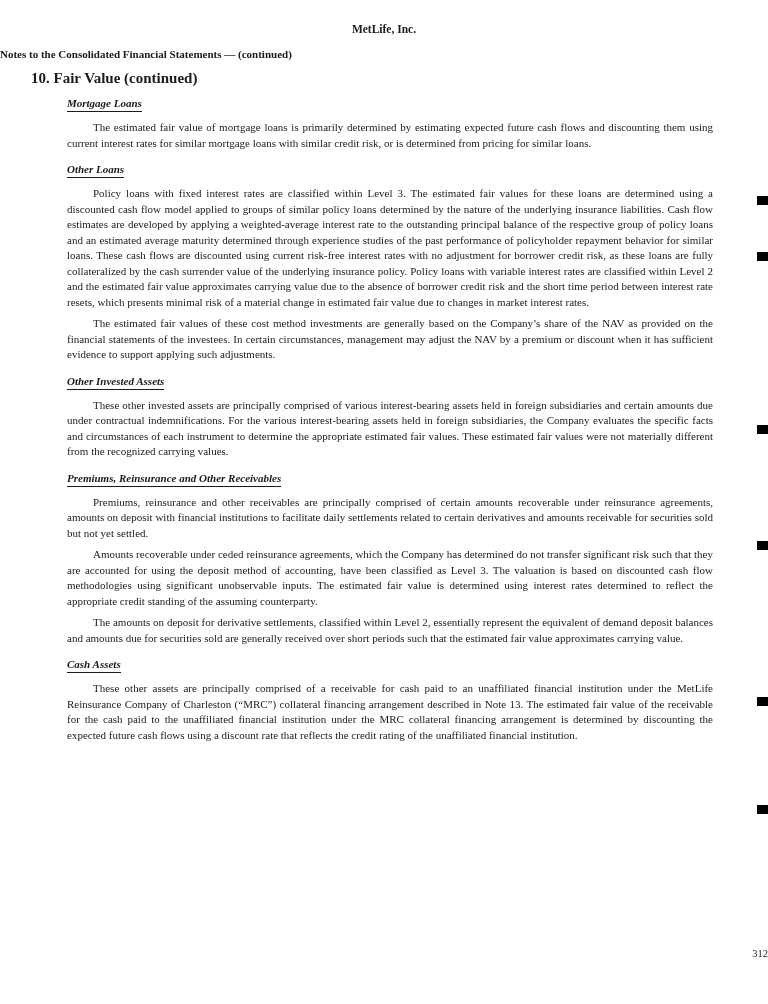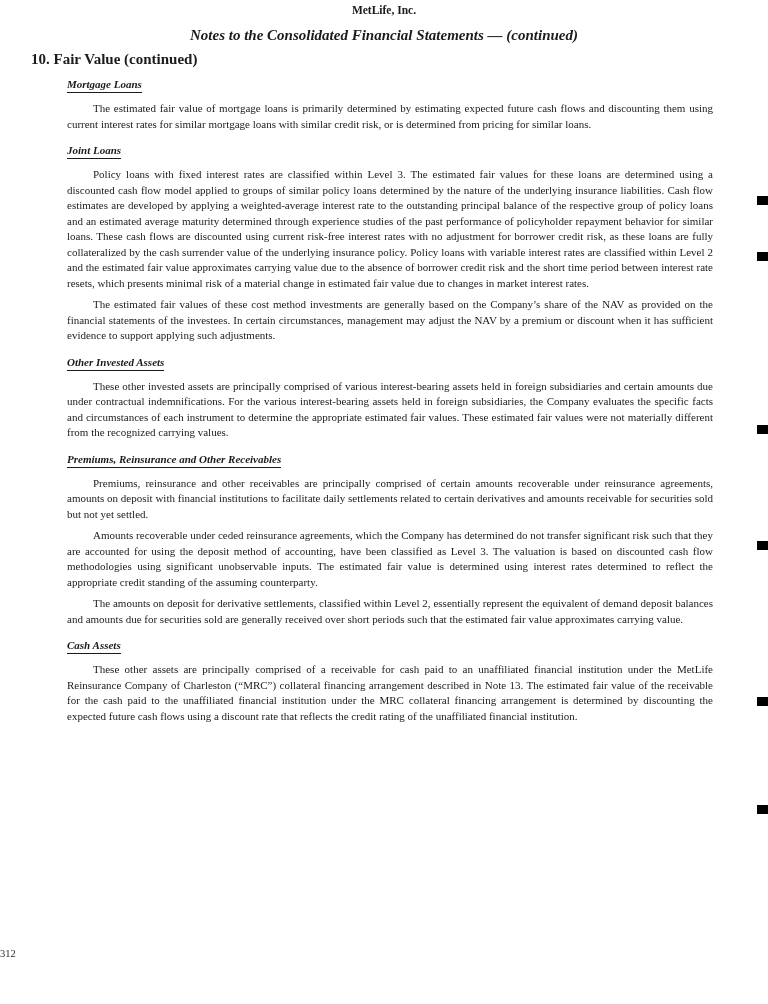--- a/index.html
+++ b/index.html
@@ -6,35 +6,33 @@
   .page {
     position: relative;
     width: 768px;
     height: 1004px;
     margin: 0 auto;
     background: #ffffff;
     font-family: "Liberation Serif", serif;
     color: #1b1b1b;
     overflow: hidden;
   }
-  .inner { padding-top: 4px; }
+  .inner { padding-top: 23px; }
   .doc-company {
     text-align: center;
     font-weight: bold;
     font-size: 11.5px;
     line-height: 13px;
     margin: 0 0 12px 0;
   }
   .doc-title {
-    text-align: center;
     font-weight: bold;
-    font-size: 15px;
+    font-size: 11px;
     line-height: 13px;
     margin: 0 0 11px 0;
-    font-style: italic;
   }
   .note-heading {
     font-weight: bold;
     font-size: 15px;
     line-height: 13px;
     margin: 0 55px 0 31px;
   }
   p.body {
     font-size: 11px;
     line-height: 15.5px;
@@ -55,21 +53,21 @@
     border-bottom: 1.2px solid #1b1b1b;
     padding-bottom: 1px;
     margin: 12px 55px 8px 67px;
     text-align: right;
   }
   .page-number {
     position: absolute;
     top: 948px;
     left: 0;
     width: 100%;
-    text-align: left;
+    text-align: right;
     font-size: 10.5px;
     color: #2a2a2a;
   }
   .edge-mark {
     position: absolute;
     right: 0;
     width: 11px;
     height: 9px;
     background: #000;
   }
@@ -84,21 +82,21 @@
     <div class="doc-title">Notes to the Consolidated Financial Statements — (continued)</div>
     <div class="note-heading">10. Fair Value (continued)</div>
 
 
     <div class="section">
       <h3 class="sec-h">Mortgage Loans</h3>
       <p class="body">The estimated fair value of mortgage loans is primarily determined by estimating expected future cash flows and discounting them using current interest rates for similar mortgage loans with similar credit risk, or is determined from pricing for similar loans.</p>
     </div>
 
     <div class="section">
-      <h3 class="sec-h">Joint Loans</h3>
+      <h3 class="sec-h">Other Loans</h3>
       <p class="body">Policy loans with fixed interest rates are classified within Level 3. The estimated fair values for these loans are determined using a discounted cash flow model applied to groups of similar policy loans determined by the nature of the underlying insurance liabilities. Cash flow estimates are developed by applying a weighted-average interest rate to the outstanding principal balance of the respective group of policy loans and an estimated average maturity determined through experience studies of the past performance of policyholder repayment behavior for similar loans. These cash flows are discounted using current risk-free interest rates with no adjustment for borrower credit risk, as these loans are fully collateralized by the cash surrender value of the underlying insurance policy. Policy loans with variable interest rates are classified within Level 2 and the estimated fair value approximates carrying value due to the absence of borrower credit risk and the short time period between interest rate resets, which presents minimal risk of a material change in estimated fair value due to changes in market interest rates.</p>
     </div>
 
     <div class="section">
       <p class="body">The estimated fair values of these cost method investments are generally based on the Company’s share of the NAV as provided on the financial statements of the investees. In certain circumstances, management may adjust the NAV by a premium or discount when it has sufficient evidence to support applying such adjustments.</p>
     </div>
 
     <div class="section">
       <h3 class="sec-h">Other Invested Assets</h3>
       <p class="body">These other invested assets are principally comprised of various interest-bearing assets held in foreign subsidiaries and certain amounts due under contractual indemnifications. For the various interest-bearing assets held in foreign subsidiaries, the Company evaluates the specific facts and circumstances of each instrument to determine the appropriate estimated fair values. These estimated fair values were not materially different from the recognized carrying values.</p>

